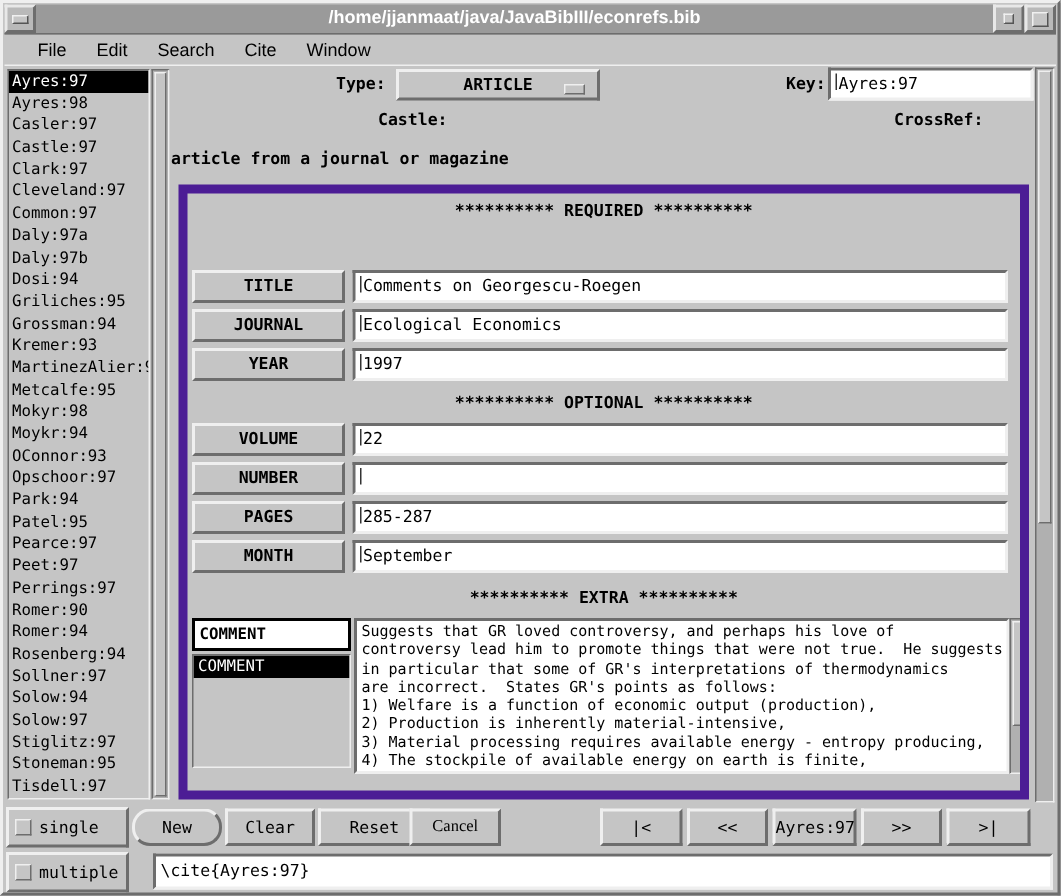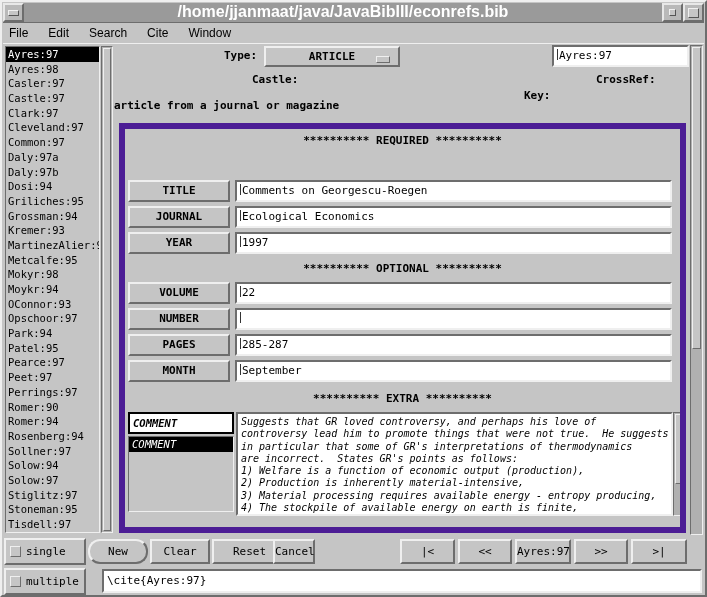--- a/index.html
+++ b/index.html
@@ -14,24 +14,24 @@
   
   .titlebar { position:absolute; top:1px; left:1px; right:1px; height:19px;
     background:#9a9a9a; display:flex; align-items:stretch;
     border-bottom:1px solid #6d6d6d; }
   .tb-btn { width:21px; background:#b9b9b9; border:2px solid; border-color:#e8e8e8 #6d6d6d #6d6d6d #e8e8e8;
     display:flex; align-items:center; justify-content:center; box-sizing:border-box; }
   .tb-glyph-bar { width:9px; height:4px; background:#c5c5c5; border:1px solid; border-color:#f0f0f0 #555 #555 #f0f0f0; }
   .tb-glyph-dot { width:5px; height:5px; background:#c5c5c5; border:1px solid; border-color:#f0f0f0 #555 #555 #f0f0f0; }
   .tb-glyph-box { width:9px; height:8px; background:#c5c5c5; border:1px solid; border-color:#f0f0f0 #555 #555 #f0f0f0; }
   .tb-title { flex:1; text-align:center; color:#ffffff; font-family:"Liberation Sans", sans-serif;
-    font-weight:bold; font-size:16px; line-height:17px; overflow:hidden; white-space:nowrap; }
+    font-weight:bold; font-size:12px; line-height:17px; overflow:hidden; white-space:nowrap; }
   
   .menubar { position:absolute; top:20px; left:1px; right:1px; height:21px;
-    display:flex; align-items:center; padding-left:6px; gap:20px;
+    display:flex; align-items:center; padding-left:22px; gap:20px;
     font-family:"Liberation Sans", sans-serif; font-size:12px;
     border-bottom:1px solid #efefef; }
   .menu-item { cursor:default; }
   
   .list-panel { position:absolute; top:44px; left:3px; width:95px; height:487px;
     background:#c5c5c5; overflow:hidden; box-sizing:border-box;
     border:1px solid; border-color:#6d6d6d #efefef #efefef #6d6d6d; }
   .list-item { height:14.7px; line-height:14.7px; padding-left:2px; white-space:nowrap; overflow:hidden; font-size:10.5px; }
   .list-item.selected { background:#000; color:#fff; }
   .vscroll { position:absolute; box-sizing:border-box; background:#b0b0b0;
@@ -54,21 +54,21 @@
   .key-entry { position:absolute; left:438px; top:0; right:0; height:22px; }
   .desc-row { font-weight:bold; font-size:11px; height:22px; line-height:22px; }
   .formbox { position:absolute; top:78px; left:5px; right:3px; bottom:2px;
     border:6px solid #4c1d95; box-sizing:border-box; overflow:hidden; }
   .sec-hdr { text-align:center; font-weight:bold; font-size:11px; margin-top:5px; height:16px; }
   .frow { display:flex; align-items:center; margin:4px 8px 4px 3px; height:22px; }
   .flabel { width:102px; height:22px; box-sizing:border-box; text-align:center;
     font-weight:bold; font-size:10.5px; line-height:18px; flex:none; }
   .fentry { flex:1; height:22px; margin-left:5px; }
   
-  .extra-row { display:flex; margin:4px 6px 4px 3px; align-items:flex-start;font-style:italic; }
+  .extra-row { display:flex; margin:4px 6px 4px 3px; align-items:flex-start; }
   .extra-left { width:106px; flex:none; }
   .extra-name { height:22px; box-sizing:border-box; background:#fff; border:2px solid #000;
     font-weight:bold; font-size:10.5px; line-height:18px; padding-left:3px; }
   .extra-list { margin-top:2px; height:76px; box-sizing:border-box; background:#c5c5c5;
     border:1px solid; border-color:#6d6d6d #efefef #efefef #6d6d6d; overflow:hidden; }
   .extra-list-item { height:15px; line-height:15px; padding-left:3px; font-size:10.5px;
     background:#000; color:#fff; }
   .textarea-wrap { flex:1; display:flex; margin-left:2px; }
   .textarea { flex:1; height:104px; box-sizing:border-box; background:#fff;
     white-space:pre; overflow:hidden; font-size:10px; line-height:12.3px; padding:2px 3px; }
@@ -78,21 +78,21 @@
   .btn { box-sizing:border-box; text-align:center; font-size:11px; cursor:default; }
   .bot1 { position:absolute; top:536px; left:0; right:0; height:28px; }
   .bot2 { position:absolute; top:566px; left:0; right:0; height:28px; }
   .mode-panel { position:absolute; left:2px; top:0; width:82px; height:27px;
     display:flex; align-items:center; gap:5px; padding-left:4px; box-sizing:border-box; }
   .knob { width:9px; height:9px; background:#c5c5c5; flex:none;
     border:1px solid; border-color:#efefef #6d6d6d #6d6d6d #efefef; }
   .b-new    { position:absolute; left:86px;  top:1px; width:60px; height:25px; line-height:21px;border-radius:12px; }
   .b-clear  { position:absolute; left:148px; top:1px; width:60px; height:25px; line-height:21px; }
   .b-reset  { position:absolute; left:210px; top:1px; width:75px; height:25px; line-height:21px; }
-  .b-cancel { position:absolute; left:271px; top:1px; width:42px; height:25px; line-height:21px; }
+  .b-cancel { position:absolute; left:271px; top:1px; width:61px; height:25px; line-height:21px;font-family:Liberation Serif, serif; }
   .b-first  { position:absolute; left:398px; top:1px; width:55px; height:25px; line-height:21px; }
   .b-prev   { position:absolute; left:456px; top:1px; width:54px; height:25px; line-height:21px; }
   .b-cur    { position:absolute; left:513px; top:1px; width:56px; height:25px; line-height:21px; }
   .b-next   { position:absolute; left:572px; top:1px; width:54px; height:25px; line-height:21px; }
   .b-last   { position:absolute; left:629px; top:1px; width:56px; height:25px; line-height:21px; }
   .cite-entry { position:absolute; left:100px; top:1px; right:3px; height:24px; line-height:19px; }
 </style>
 </head>
 <body>
 
@@ -159,21 +159,21 @@
   </div>
 
   <div class="main">
 
     <div class="hdr-row">
       <span class="lbl" style="left:110px;">Type:</span>
       <div class="optionmenu raised">
         <span style="font-weight:bold;">ARTICLE</span>
         <span class="om-dash"></span>
       </div>
-      <span class="lbl" style="left:410px;margin-top:40px;">Key:</span>
+      <span class="lbl" style="left:410px;">Key:</span>
       <div class="entry sunken key-entry"><span class="caret"></span><span>Ayres:97</span></div>
     </div>
 
     <div class="hdr-row" style="height:26px;">
       <span class="lbl" style="left:138px;">Castle:</span>
       <span class="lbl" style="left:482px;">CrossRef:</span>
     </div>
 
     <div class="desc-row">article from a journal or magazine</div>
 

